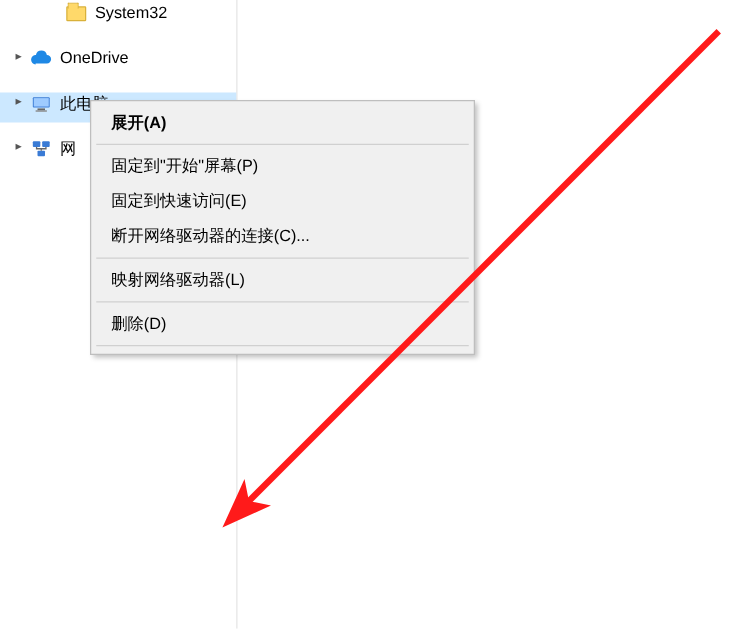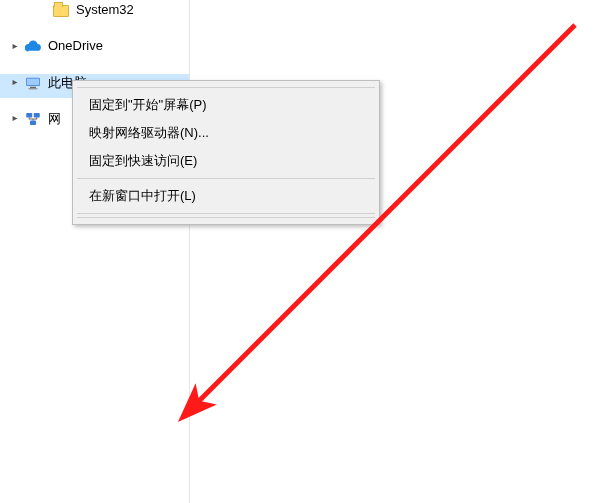--- a/index.html
+++ b/index.html
@@ -146,35 +146,41 @@
         <rect x="13" y="4" width="8" height="6" rx="1" fill="#3a7bd5"></rect>
         <rect x="8" y="14" width="8" height="6" rx="1" fill="#3a7bd5"></rect>
         <path d="M7 10v2h10v-2M12 12v2" stroke="#666" stroke-width="1.4" fill="none"></path>
       </svg>
     </span>
     <span>网</span>
   </div>
 </div>
 
 <div class="context-menu">
+  <div class="menu-item bold">
+      <span>展开(A)</span>
+    </div>
   <div class="menu-sep"></div>
   <div class="menu-item">
       <span>固定到"开始"屏幕(P)</span>
     </div>
   <div class="menu-item">
-      <span>映射网络驱动器(N)...</span>
+      <span>固定到快速访问(E)</span>
     </div>
   <div class="menu-item">
-      <span>固定到快速访问(E)</span>
+      <span>断开网络驱动器的连接(C)...</span>
     </div>
   <div class="menu-sep"></div>
   <div class="menu-item">
-      <span>在新窗口中打开(L)</span>
+      <span>映射网络驱动器(L)</span>
     </div>
   <div class="menu-sep"></div>
+  <div class="menu-item">
+      <span>删除(D)</span>
+    </div>
   <div class="menu-sep"></div>
 </div>
 
 <svg class="arrow-svg" viewBox="0 0 605 503">
   <defs>
     <marker id="arrowhead" markerWidth="10" markerHeight="10" refX="6" refY="3" orient="auto">
       <path d="M0,0 L8,3 L0,6 L2,3 Z" fill="#ff1a1a"></path>
     </marker>
   </defs>
   <line x1="575" y1="25" x2="185" y2="415" stroke="#ff1a1a" stroke-width="5" marker-end="url(#arrowhead)"></line>

